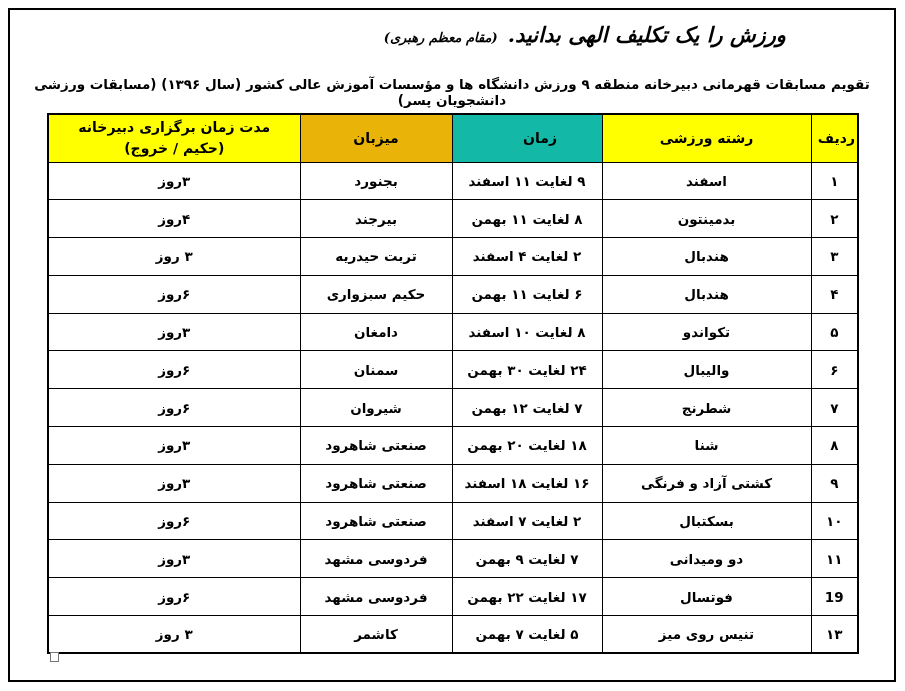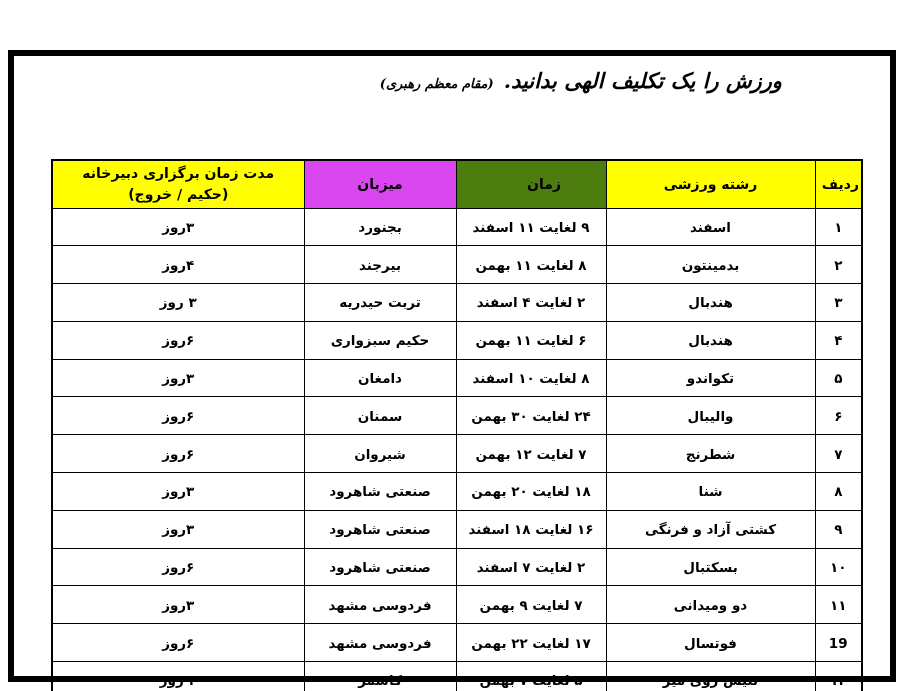--- a/index.html
+++ b/index.html
@@ -8,22 +8,21 @@
     width: 905px;
     height: 691px;
     background: #ffffff;
     overflow: hidden;
     color: #000;
     font-family: "DejaVu Sans", "Liberation Sans", sans-serif;
   }
   .frame {
     position: absolute;
     left: 8px; top: 8px; right: 9px; bottom: 9px;
-    border: 6px solid #000000;
-    margin-top: 42px;
+    border: 2px solid #000000;
   }
   .callig {
     position: absolute;
     top: 12px;
     right: 108px;
     direction: rtl;
     white-space: nowrap;
     font-family: "DejaVu Serif", "Liberation Serif", serif;
     font-style: italic;
     font-weight: bold;
@@ -80,35 +79,36 @@
 </head>
 <body>
 
 <div class="page">
   <div class="frame">
 
     <div class="callig">
       <span class="callig-main">ورزش را یک تکلیف الهی بدانید.</span><span class="callig-sub">(مقام معظم رهبری)</span>
     </div>
 
+    <div class="doc-title">تقویم مسابقات قهرمانی دبیرخانه منطقه ۹ ورزش دانشگاه ها و مؤسسات آموزش عالی کشور (سال ۱۳۹۶) (مسابقات ورزشی دانشجویان پسر)</div>
 
     <table class="sched" dir="rtl">
       <colgroup>
         <col class="c-no">
         <col class="c-sport">
         <col class="c-time">
         <col class="c-host">
         <col class="c-dur">
       </colgroup>
       <thead>
         <tr>
           <th style="background: rgb(255, 255, 0); padding-left: 8px;">ردیف</th>
           <th style="background: rgb(255, 255, 0);">رشته ورزشی</th>
-          <th style="background: #4d7c0f; padding-left: 28px;">زمان</th>
-          <th style="background: #d946ef;">میزبان</th>
+          <th style="background: #14b8a6; padding-left: 28px;">زمان</th>
+          <th style="background: #eab308;">میزبان</th>
           <th style="background: rgb(255, 255, 0);">
             <div class="dur-line">مدت زمان برگزاری دبیرخانه</div>
             <div class="dur-line">(حکیم / خروج)</div>
           </th>
         </tr>
       </thead>
       <tbody id="table-body">
           <tr>
             <td>۱</td>
             <td>اسفند</td>

